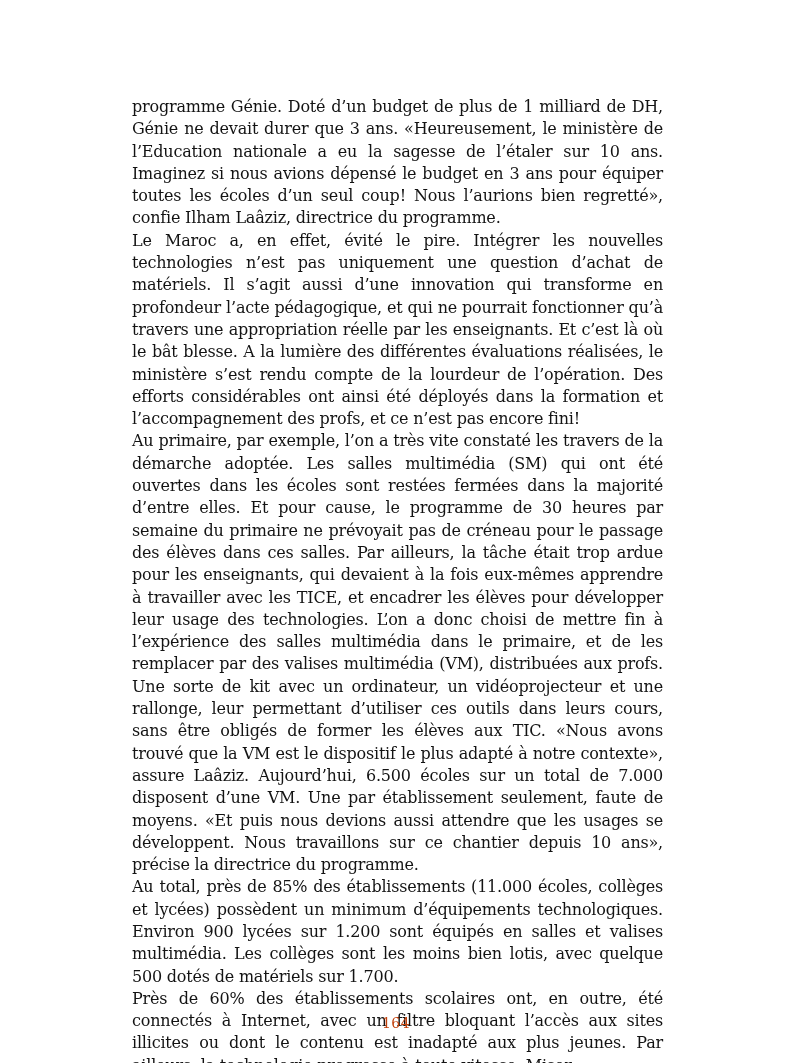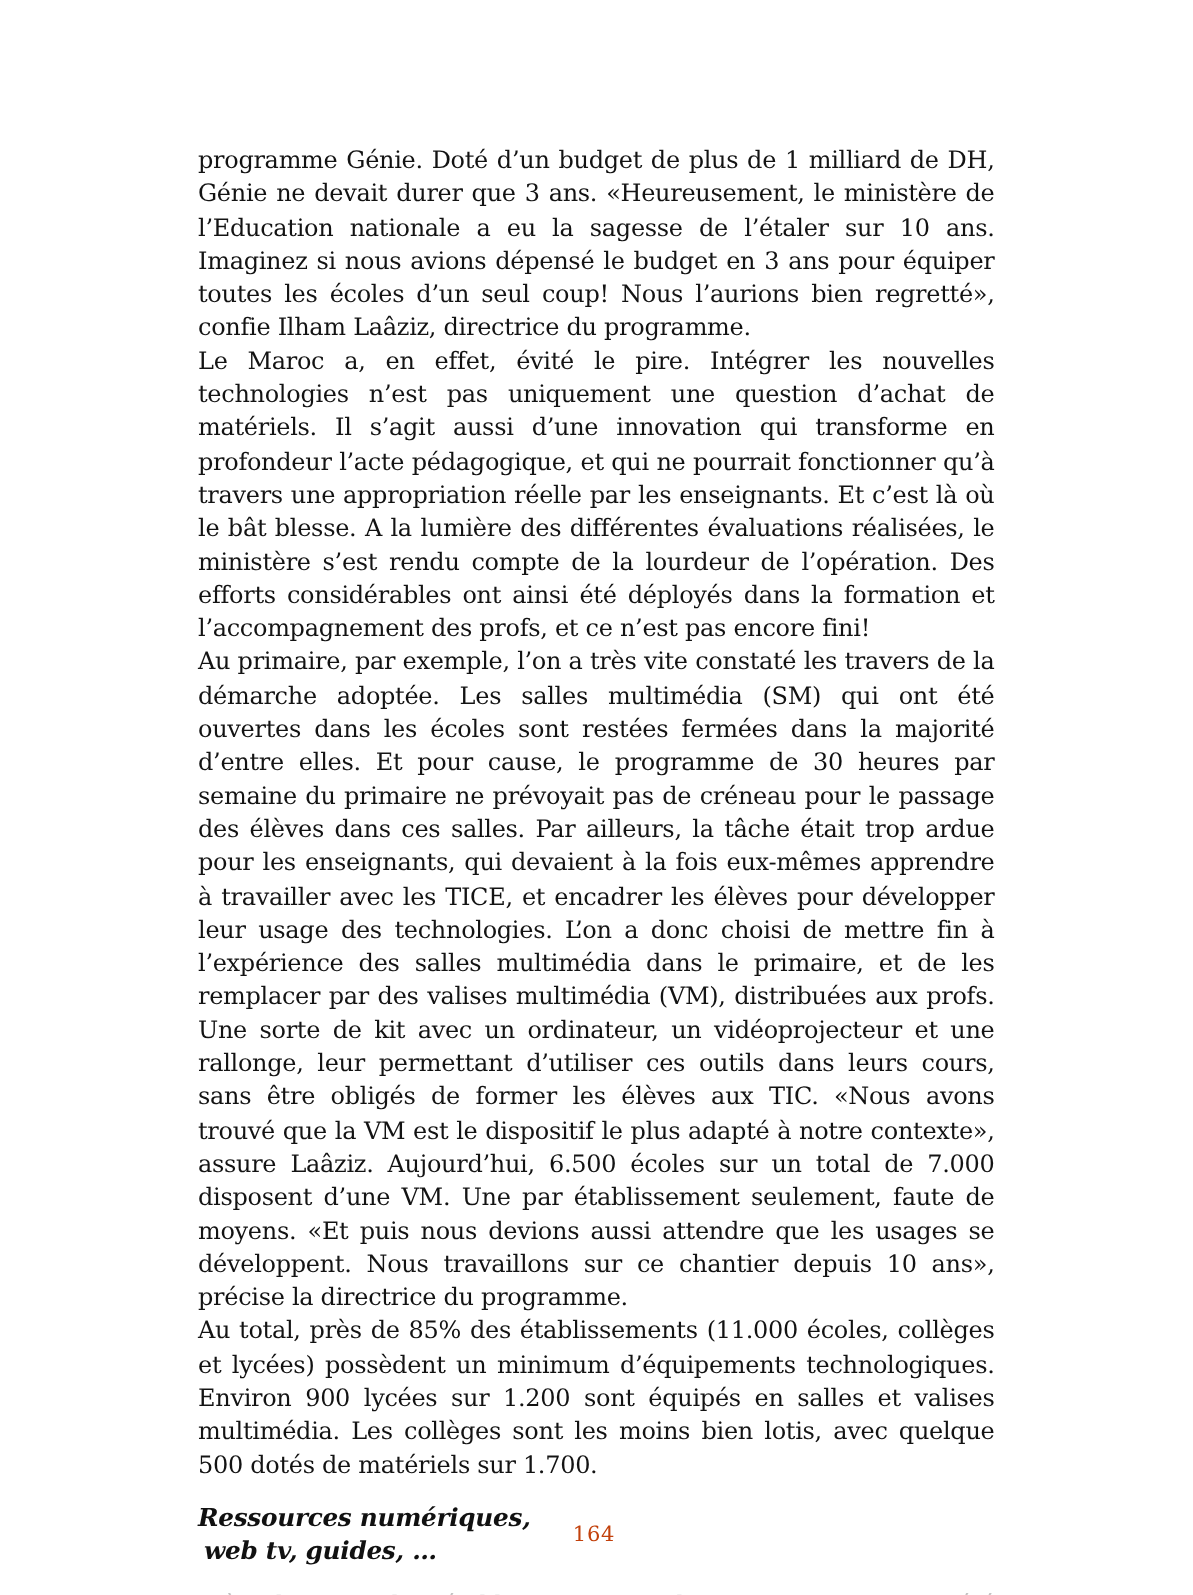--- a/index.html
+++ b/index.html
@@ -66,24 +66,20 @@
   <div class="text-block">
 
     <p>programme Génie. Doté d’un budget de plus de 1 milliard de DH, Génie ne devait durer que 3 ans. «Heureusement, le ministère de l’Education nationale a eu la sagesse de l’étaler sur 10 ans. Imaginez si nous avions dépensé le budget en 3 ans pour équiper toutes les écoles d’un seul coup! Nous l’aurions bien regretté», confie Ilham Laâziz, directrice du programme.</p>
 
     <p>Le Maroc a, en effet, évité le pire. Intégrer les nouvelles technologies n’est pas uniquement une question d’achat de matériels. Il s’agit aussi d’une innovation qui transforme en profondeur l’acte pédagogique, et qui ne pourrait fonctionner qu’à travers une appropriation réelle par les enseignants. Et c’est là où le bât blesse. A la lumière des différentes évaluations réalisées, le ministère s’est rendu compte de la lourdeur de l’opération. Des efforts considérables ont ainsi été déployés dans la formation et l’accompagnement des profs, et ce n’est pas encore fini!</p>
 
     <p>Au primaire, par exemple, l’on a très vite constaté les travers de la démarche adoptée. Les salles multimédia (SM) qui ont été ouvertes dans les écoles sont restées fermées dans la majorité d’entre elles. Et pour cause, le programme de 30 heures par semaine du primaire ne prévoyait pas de créneau pour le passage des élèves dans ces salles. Par ailleurs, la tâche était trop ardue pour les enseignants, qui devaient à la fois eux-mêmes apprendre à travailler avec les TICE, et encadrer les élèves pour développer leur usage des technologies. L’on a donc choisi de mettre fin à l’expérience des salles multimédia dans le primaire, et de les remplacer par des valises multimédia (VM), distribuées aux profs. Une sorte de kit avec un ordinateur, un vidéoprojecteur et une rallonge, leur permettant d’utiliser ces outils dans leurs cours, sans être obligés de former les élèves aux TIC. «Nous avons trouvé que la VM est le dispositif le plus adapté à notre contexte», assure Laâziz. Aujourd’hui, 6.500 écoles sur un total de 7.000 disposent d’une VM. Une par établissement seulement, faute de moyens. «Et puis nous devions aussi attendre que les usages se développent. Nous travaillons sur ce chantier depuis 10 ans», précise la directrice du programme.</p>
 
     <p>Au total, près de 85% des établissements (11.000 écoles, collèges et lycées) possèdent un minimum d’équipements technologiques. Environ 900 lycées sur 1.200 sont équipés en salles et valises multimédia. Les collèges sont les moins bien lotis, avec quelque 500 dotés de matériels sur 1.700.</p>
 
-    <h2 class="section-heading">
-      <span class="heading-line">Ressources numériques,</span>
-      <span class="heading-line second">web tv, guides, …</span>
-    </h2>
 
     <p>Près de 60% des établissements scolaires ont, en outre, été connectés à Internet, avec un filtre bloquant l’accès aux sites illicites ou dont le contenu est inadapté aux plus jeunes. Par ailleurs, la technologie progresse à toute vitesse. Miser</p>
 
   </div>
 
   <div class="page-number">164</div>
 
 </div>
 
 </body></html>

